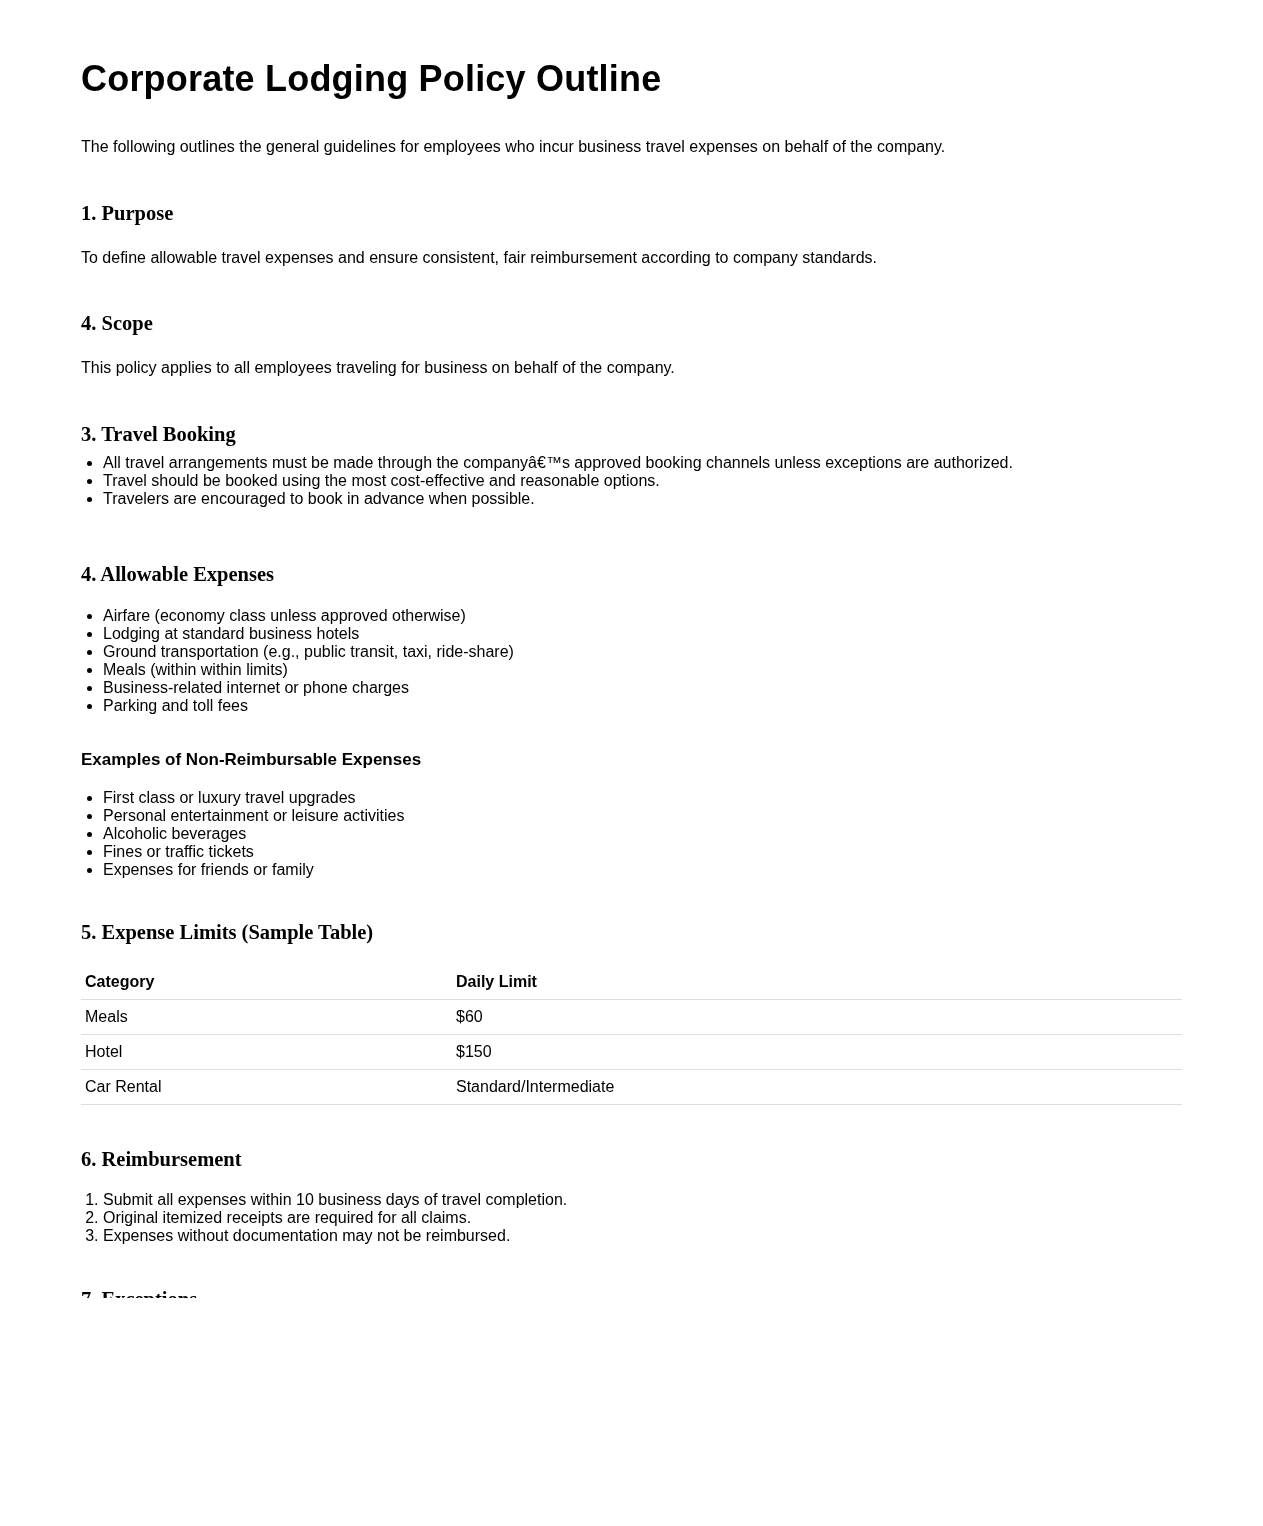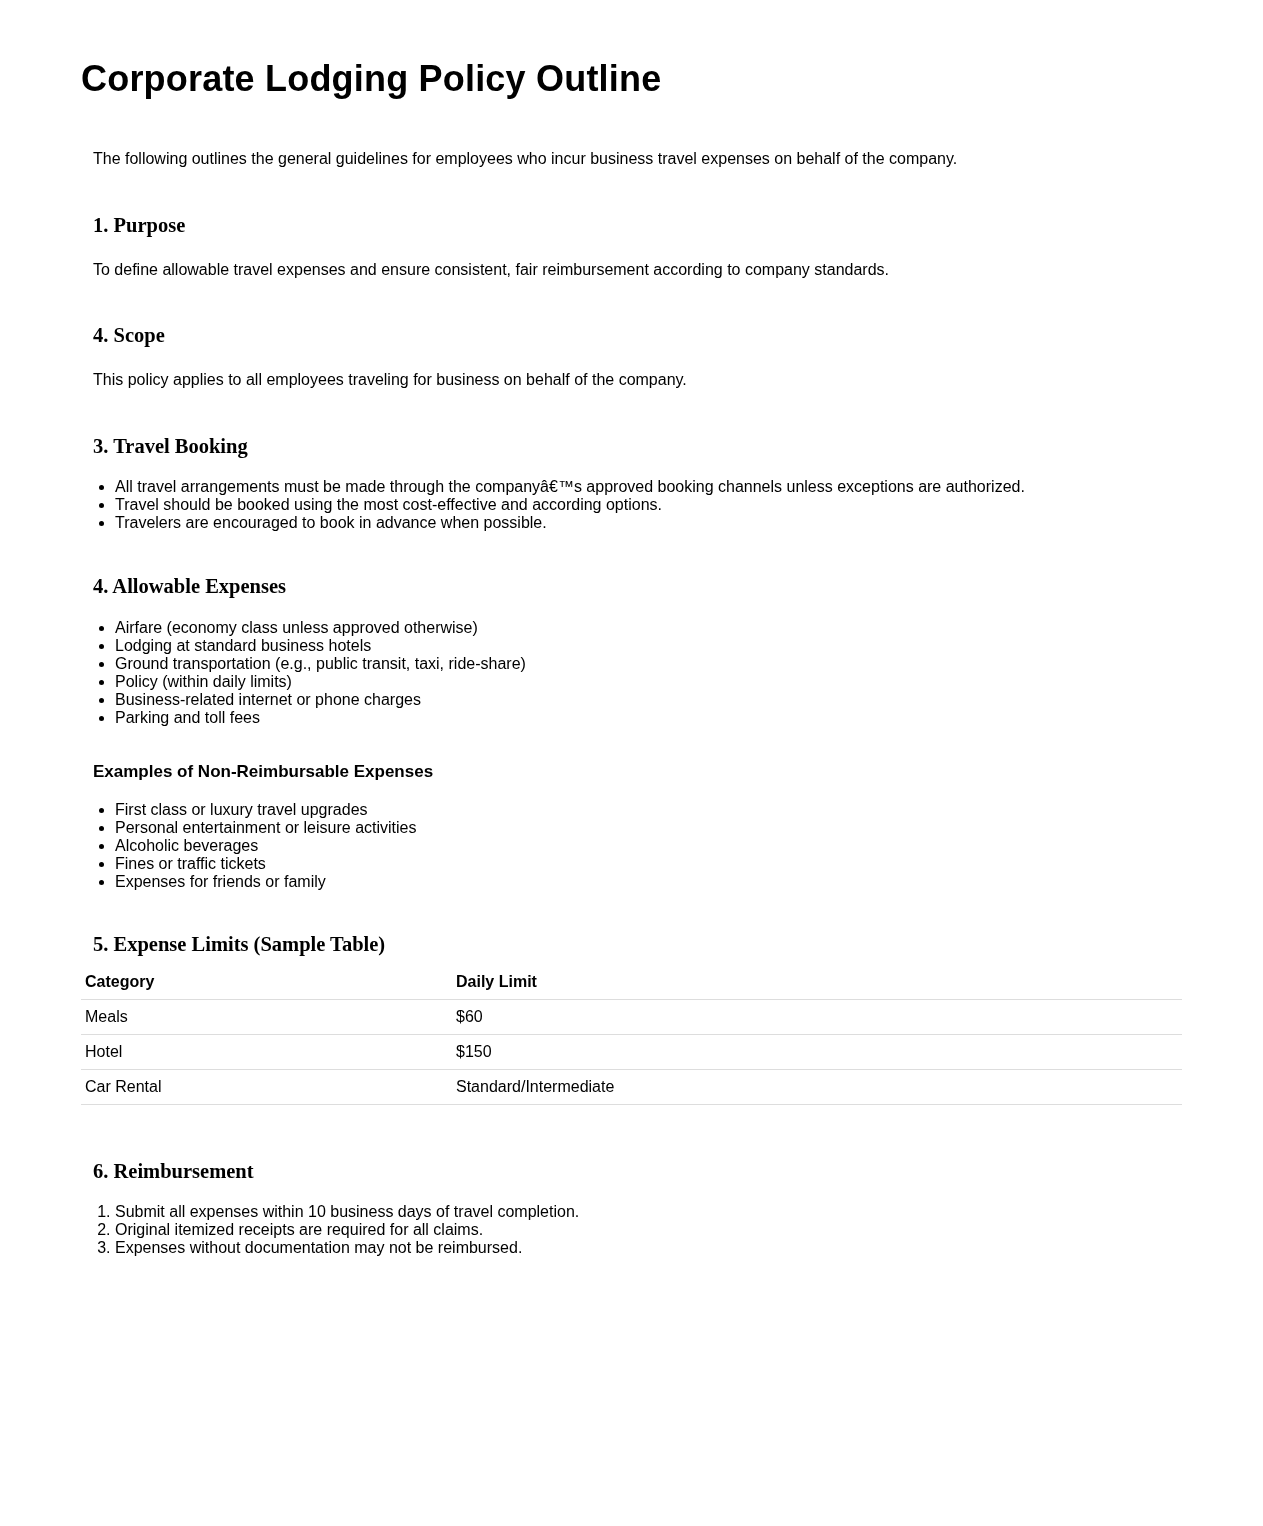--- a/index.html
+++ b/index.html
@@ -8,21 +8,21 @@
       font-family: "Liberation Sans", sans-serif; color: #000;
     }
     .page {
       position: absolute; left: 81px; top: 0; width: 1101px;
       height: 1298px; overflow: hidden;
     }
     h1 {
       position: absolute; top: 58px; left: 0; margin: 0;
       font-size: 36px; font-weight: bold; line-height: 42px; letter-spacing: 0.2px;
     }
-    .abs { position: absolute; left: 0; margin: 12px; }
+    .abs { position: absolute; left: 0; margin: 0; }
     p.body { font-size: 16px; line-height: 18px; white-space: nowrap; }
     h2 { font-size: 20.5px; font-weight: bold; line-height: 24px; font-family: Liberation Serif, serif; }
     h3 { font-size: 17px; font-weight: bold; line-height: 20px; }
     ul, ol { padding-left: 22px; font-size: 16px; line-height: 18px; white-space: nowrap; }
     ul li { list-style: disc; }
     ol li { list-style: decimal; }
     table {
       position: absolute; left: 0; width: 1101px; border-collapse: collapse;
       font-size: 16px;
     }
@@ -39,32 +39,32 @@
 
   <p class="abs body" style="top:138px">The following outlines the general guidelines for employees who incur business travel expenses on behalf of the company.</p>
 
   <h2 class="abs" style="top:201px">1. Purpose</h2>
   <p class="abs body" style="top:249px">To define allowable travel expenses and ensure consistent, fair reimbursement according to company standards.</p>
 
   <h2 class="abs" style="top:311px">4. Scope</h2>
   <p class="abs body" style="top:359px">This policy applies to all employees traveling for business on behalf of the company.</p>
 
   <h2 class="abs" style="top:422px">3. Travel Booking</h2>
-  <ul class="abs" style="top:466px">
+  <ul class="abs" style="top:454px">
     <li>All travel arrangements must be made through the companyâ€™s approved booking channels unless exceptions are authorized.</li>
-    <li>Travel should be booked using the most cost-effective and according options.</li>
+    <li>Travel should be booked using the most cost-effective and reasonable options.</li>
     <li>Travelers are encouraged to book in advance when possible.</li>
   </ul>
 
   <h2 class="abs" style="top:562px">4. Allowable Expenses</h2>
   <ul class="abs" style="top:607px">
     <li>Airfare (economy class unless approved otherwise)</li>
     <li>Lodging at standard business hotels</li>
     <li>Ground transportation (e.g., public transit, taxi, ride-share)</li>
-    <li>Policy (within daily limits)</li>
+    <li>Meals (within within limits)</li>
     <li>Business-related internet or phone charges</li>
     <li>Parking and toll fees</li>
   </ul>
 
   <h3 class="abs" style="top:750px">Examples of Non-Reimbursable Expenses</h3>
   <ul class="abs" style="top:789px">
     <li>First class or luxury travel upgrades</li>
     <li>Personal entertainment or leisure activities</li>
     <li>Alcoholic beverages</li>
     <li>Fines or traffic tickets</li>

